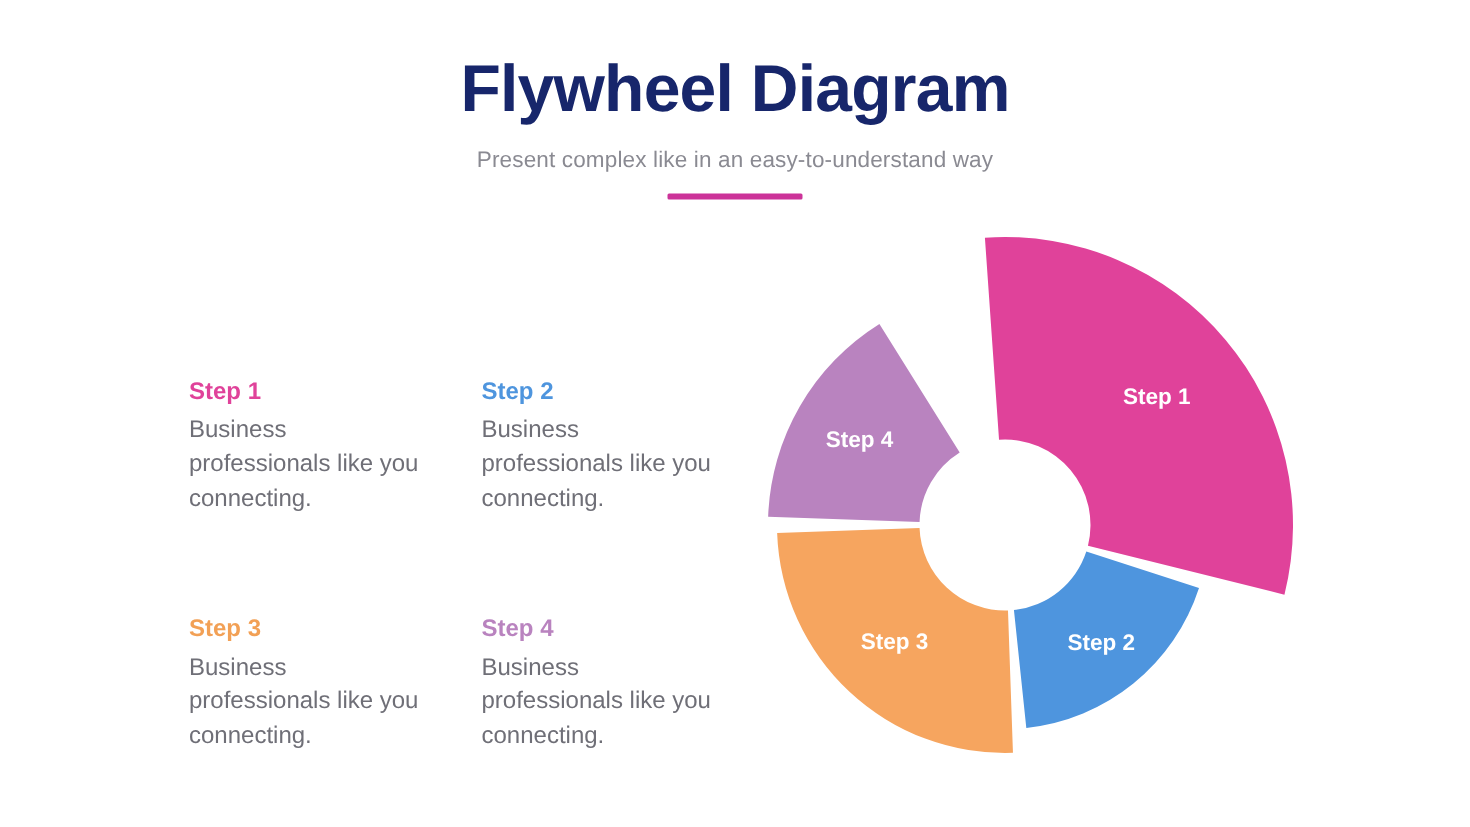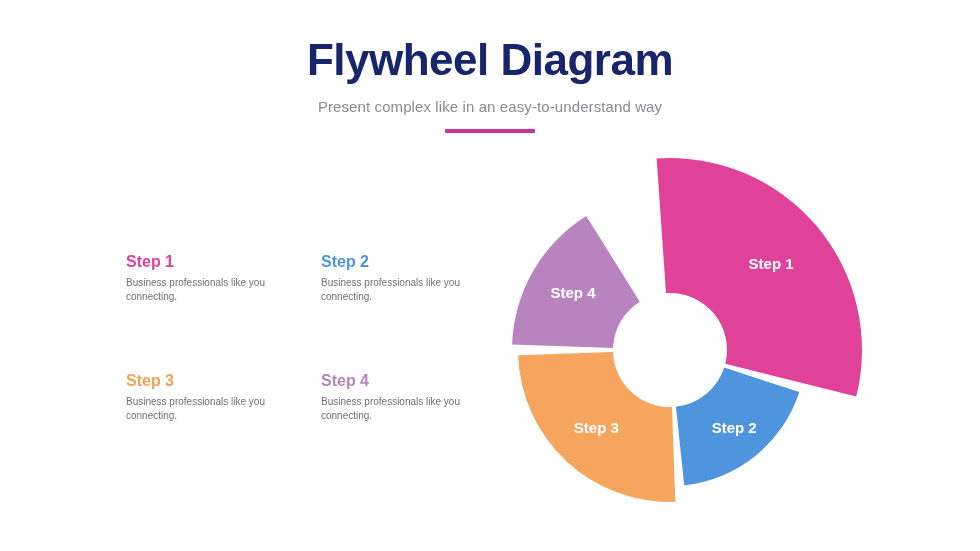--- a/index.html
+++ b/index.html
@@ -68,21 +68,21 @@
     column-gap: 0px;
   }
   .legend-item { }
   .legend-title {
     font-size: 16px;
     font-weight: bold;
     margin: 0 0 5px 0;
     line-height: 1.2;
   }
   .legend-body {
-    font-size: 10px;
+    font-size: 16px;
     color: #6f6f77;
     line-height: 1.42;
     margin: 0;
     max-width: 160px;
   }
   .c-pink   { color: #e0429a; }
   .c-blue   { color: #4e95de; }
   .c-orange { color: #f2a055; }
   .c-purple { color: #b983bf; }
 

